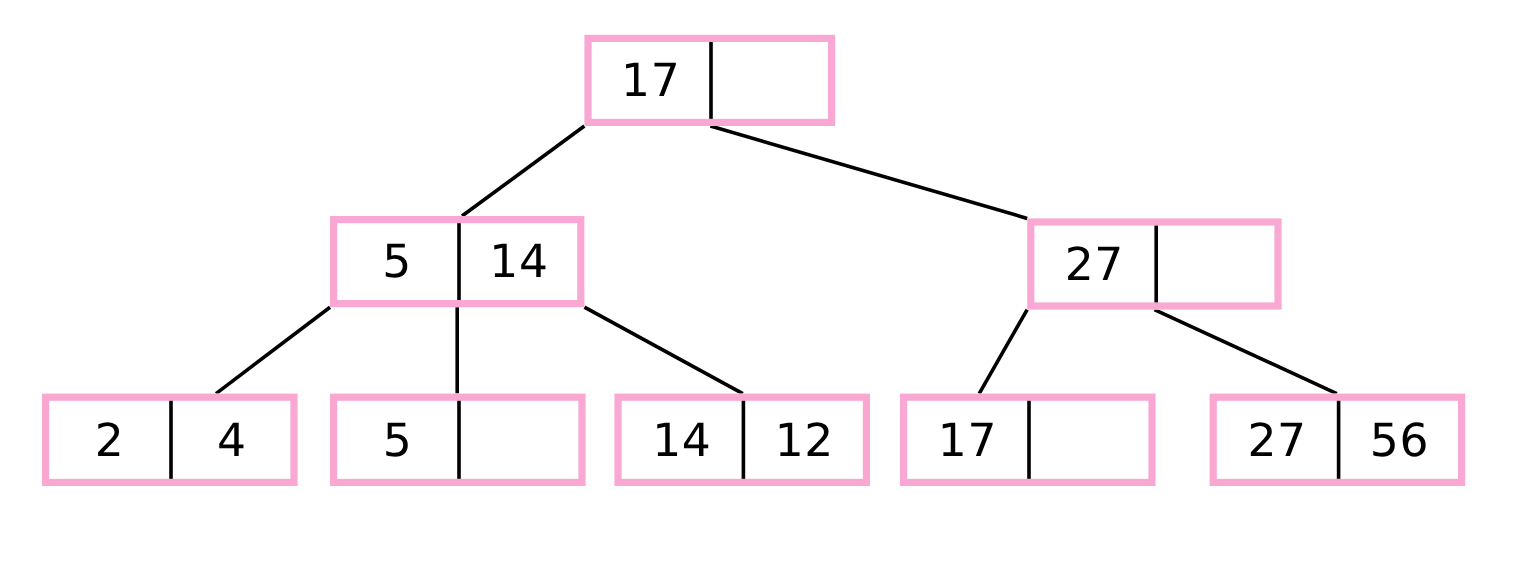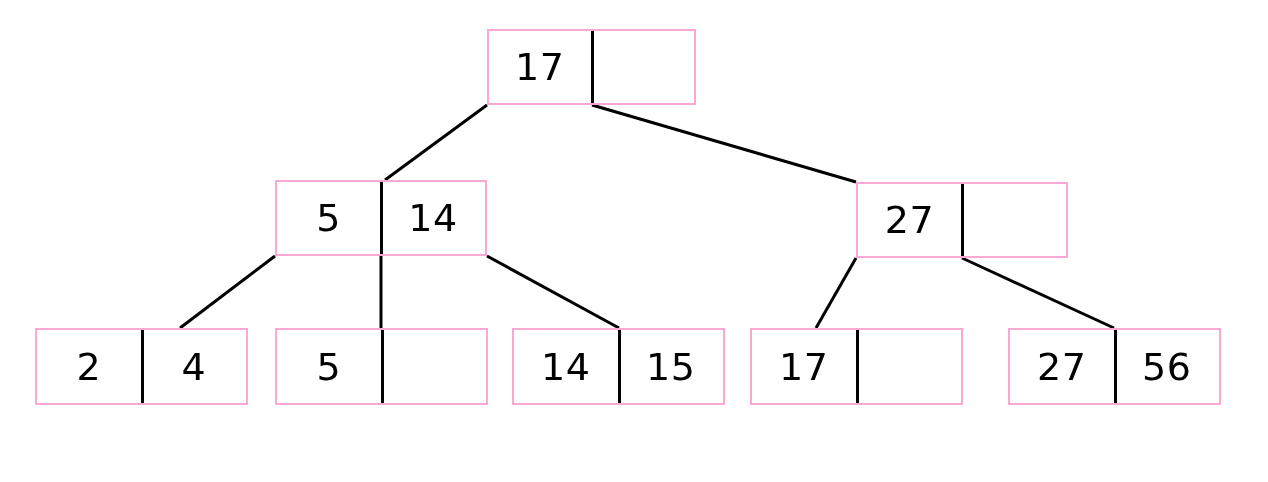--- a/index.html
+++ b/index.html
@@ -23,21 +23,21 @@
     left: 0;
     top: 0;
     width: 1268px;
     height: 482px;
     pointer-events: none;
   }
   .node {
     position: absolute;
     display: flex;
     box-sizing: border-box;
-    border: 2px solid #f9a8d4;
+    border: 6px solid #f9a8d4;
     background: #ffffff;
   }
   .cell {
     box-sizing: border-box;
     display: flex;
     align-items: center;
     justify-content: center;
     font-size: 38px;
     line-height: 1;
     color: #000000;
@@ -81,21 +81,21 @@
       <div class="node" style="left: 35px; top: 328px; width: 213px; height: 77px;">
         <div class="cell" style="width: 103.5px; height: 100%;">2</div>
         <div class="cell divider" style="width: 103.5px; height: 100%;">4</div>
       </div>
       <div class="node" style="left: 275px; top: 328px; width: 213px; height: 77px;">
         <div class="cell" style="width: 103.5px; height: 100%;">5</div>
         <div class="cell divider empty" style="width: 103.5px; height: 100%;"></div>
       </div>
       <div class="node" style="left: 512px; top: 328px; width: 213px; height: 77px;">
         <div class="cell" style="width: 103.5px; height: 100%;">14</div>
-        <div class="cell divider" style="width: 103.5px; height: 100%;">15</div>
+        <div class="cell divider" style="width: 103.5px; height: 100%;">12</div>
       </div>
       <div class="node" style="left: 750px; top: 328px; width: 213px; height: 77px;">
         <div class="cell" style="width: 103.5px; height: 100%;">17</div>
         <div class="cell divider empty" style="width: 103.5px; height: 100%;"></div>
       </div>
       <div class="node" style="left: 1008px; top: 328px; width: 213px; height: 77px;">
         <div class="cell" style="width: 103.5px; height: 100%;">27</div>
         <div class="cell divider" style="width: 103.5px; height: 100%;">56</div>
       </div>
     </div>

